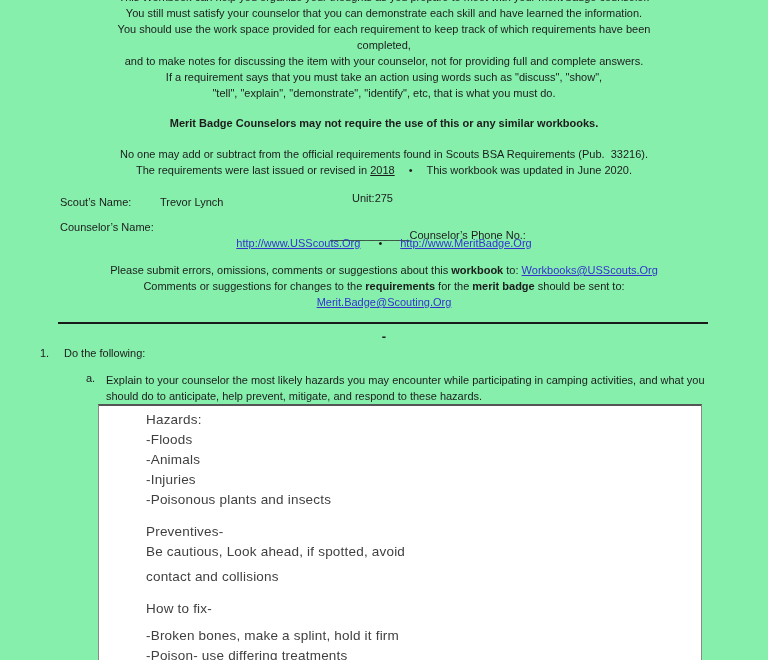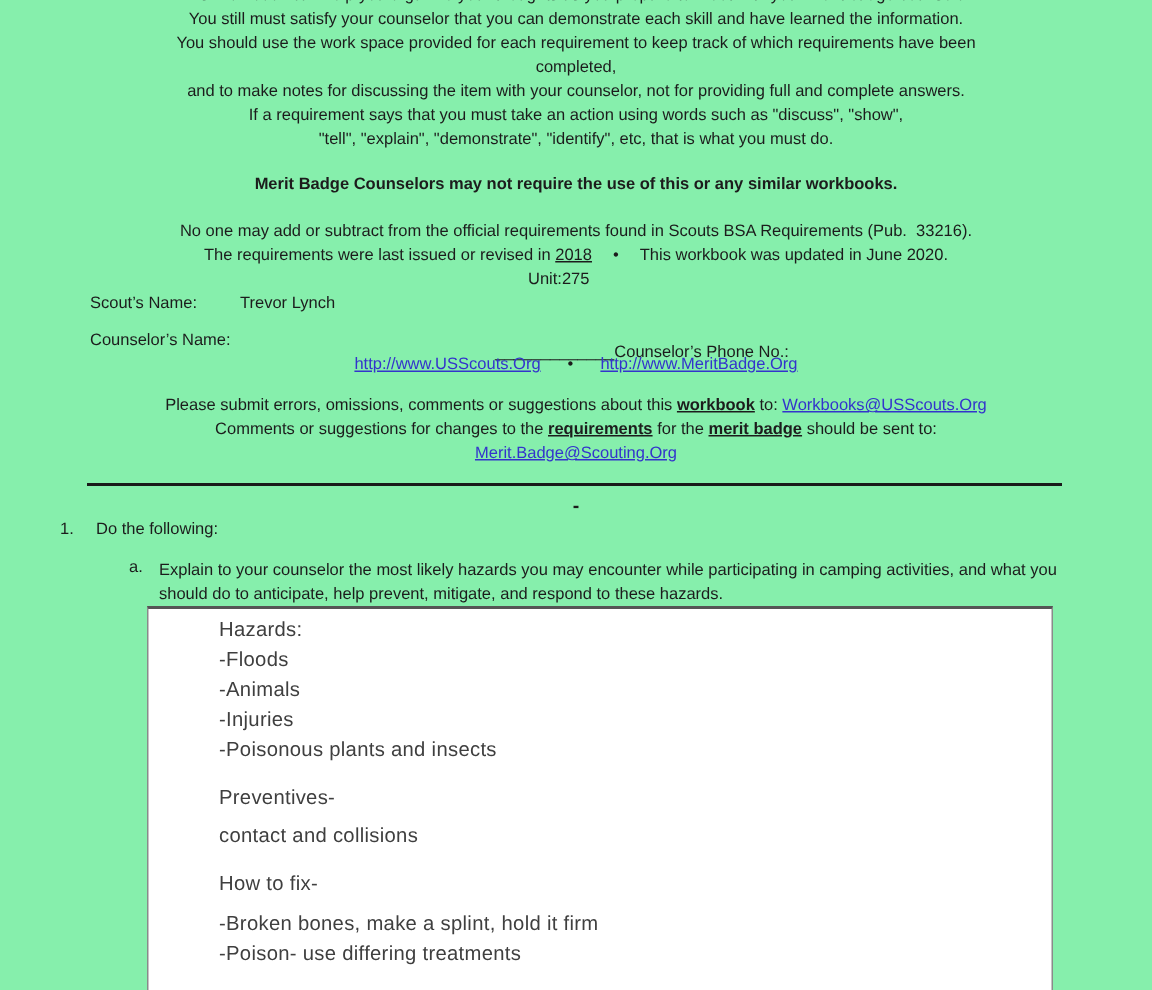--- a/index.html
+++ b/index.html
@@ -10,21 +10,21 @@
     background:#86efac;
     font-family:"Liberation Sans", sans-serif;
     font-size:11px;
     color:#1c1c1c;
     -webkit-font-smoothing:antialiased;
   }
   .abs{position:absolute;}
   .center-block{position:absolute;left:0;right:0;text-align:center;}
   .lh16{line-height:16px;}
   .bold{font-weight:bold;}
-  .bu{font-weight:bold;text-decoration:underline;}
+  .bu{font-weight:bold;}
   .u{text-decoration:underline;}
   .link{color:#3333cc;text-decoration:underline;cursor:pointer;}
   .prewrap{white-space:pre-wrap;}
   .bullet-gap{display:inline-block;margin:0 14px;}
   .bullet-gap2{display:inline-block;margin:0 18px;}
   .divider{position:absolute;left:58px;width:650px;height:2px;background:#1a1a1a;}
   .req-par{position:absolute;width:602px;line-height:16px;}
   .answer-box{
     position:absolute;
     left:98px;top:404px;width:604px;height:280px;
@@ -66,21 +66,21 @@
   <div class="center-block lh16" style="top:146px;">
     <div class="prewrap">No one may add or subtract from the official requirements found in Scouts BSA Requirements (Pub.  33216).</div>
     <div>
       <span>The requirements were last issued or revised in </span><span class="u">2018</span><span class="bullet-gap">•</span><span>This workbook was updated in June 2020.</span>
     </div>
   </div>
 
   <div>
     <span class="abs" style="top:196px;left:60px;">Scout’s Name:</span>
     <span class="abs" style="top:196px;left:124px;margin-left:36px;">Trevor Lynch</span>
-    <span class="abs" style="top:180px;left:337px;padding-left:15px;"><span>Unit:</span><span>275</span></span>
+    <span class="abs" style="top:192px;left:337px;padding-left:15px;"><span>Unit:</span><span>275</span></span>
   </div>
 
   <div>
     <span class="abs" style="top:221px;left:60px;">Counselor’s Name:</span>
     <span class="abs" style="top:221px;left:330px;margin-top:8px;"><span>_____________</span><span>Counselor’s Phone No.:</span></span>
   </div>
 
   <div class="center-block" style="top:237px;">
     <span class="link">http://www.USScouts.Org</span><span class="bullet-gap2">•</span><span class="link">http://www.MeritBadge.Org</span>
   </div>
@@ -112,20 +112,21 @@
 
   <div class="answer-box">
     <div class="answer-content">
       <div class="box-line">Hazards:</div>
       <div class="box-line">-Floods</div>
       <div class="box-line">-Animals</div>
       <div class="box-line">-Injuries</div>
       <div class="box-line">-Poisonous plants and insects</div>
       <div class="gap-12"></div>
       <div class="box-line">Preventives-</div>
+      <div class="box-line">Be cautious, Look ahead, if spotted, avoid</div>
       <div class="gap-5"></div>
       <div class="box-line">contact and collisions</div>
       <div class="gap-12"></div>
       <div class="box-line">How to fix-</div>
       <div class="gap-7"></div>
       <div class="box-line">-Broken bones, make a splint, hold it firm</div>
       <div class="box-line">-Poison- use differing treatments</div>
     </div>
   </div>
 

